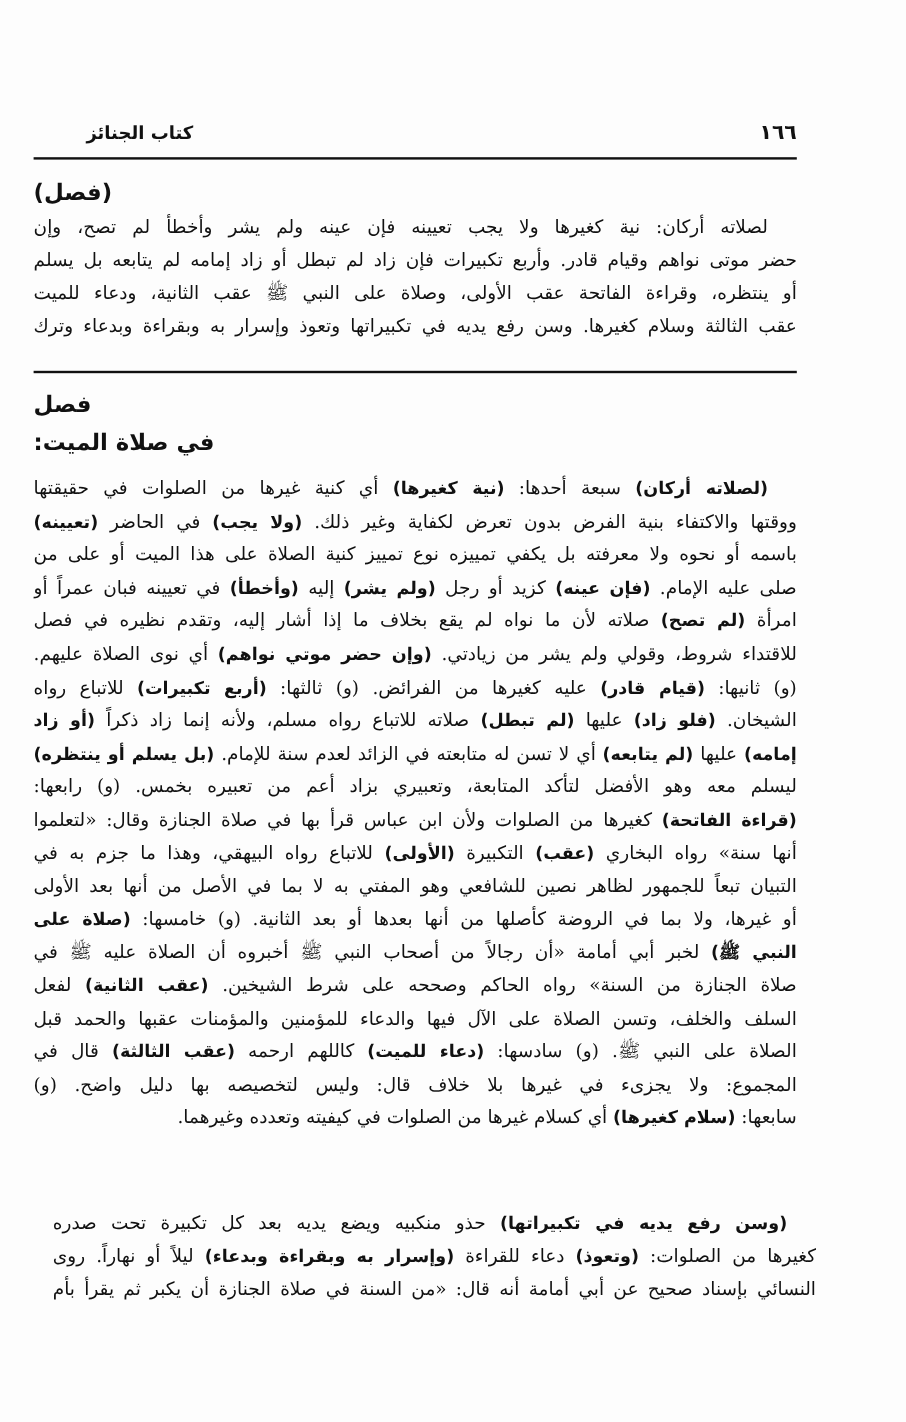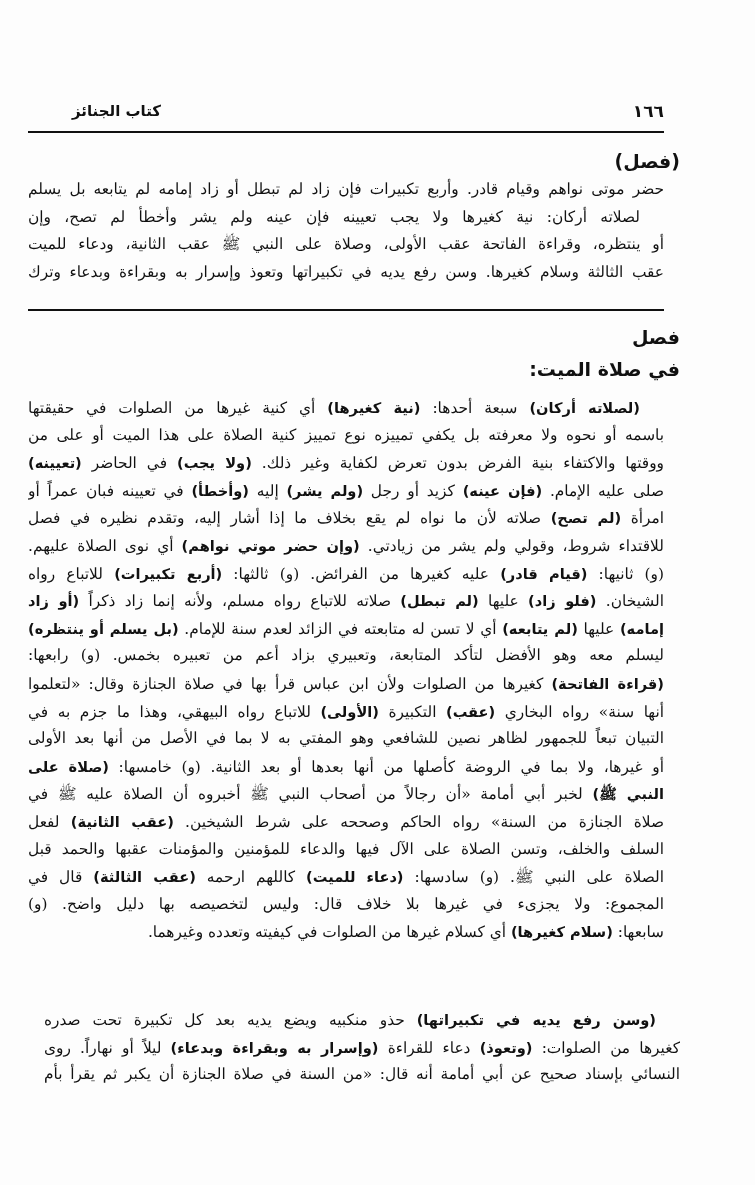--- a/index.html
+++ b/index.html
@@ -6,21 +6,21 @@
   body { width: 755px; height: 1185px; position: relative; overflow: hidden;
          font-family: "DejaVu Serif", "Liberation Serif", serif; color: #111; }
   .page { position: absolute; left: 0; top: 0; width: 755px; height: 1185px; }
   .header { position: absolute; left: 28px; width: 636px; top: 96px; height: 30px;
             direction: rtl; display: flex; justify-content: space-between; align-items: center; }
   .header .page-num { font-family: "DejaVu Sans", sans-serif; font-weight: bold; font-size: 17px; text-align: right; }
   .header .book-title { font-family: "DejaVu Sans", sans-serif; font-weight: bold; font-size: 15px; margin-left: 44px; }
   .rule { position: absolute; left: 28px; width: 636px; height: 0; border-top: 2px solid #111; }
   .rule.top { top: 131px; }
   .rule.mid { top: 309px; }
-  .center-heading { position: absolute; left: 44px; width: 636px; text-align: right; direction: rtl;
+  .center-heading { position: absolute; left: 28px; width: 636px; text-align: left; direction: rtl;
                     font-family: "DejaVu Sans", sans-serif; font-weight: bold; }
   .h-fasl1 { top: 150px; font-size: 19px; }
   .h-fasl2 { top: 326px; font-size: 19px; }
   .h-sub { top: 358px; font-size: 19px; }
   .block { position: absolute; left: 28px; width: 636px; direction: rtl; text-align: justify;
            text-align-last: justify; }
   .line { display: block; height: 27.6px; line-height: 27.6px; font-size: 15.4px; white-space: nowrap;
           text-align: justify; text-align-last: justify; overflow: hidden; }
   .line.last { text-align-last: right; }
   .matn { top: 176px; }
@@ -34,35 +34,35 @@
 
 <div class="page">
   <div class="header">
     <span class="page-num">١٦٦</span>
     <span class="book-title">كتاب الجنائز</span>
   </div>
   <div class="rule top"></div>
 
   <div class="center-heading h-fasl1">(فصل)</div>
   <div class="block matn">
+    <span class="line indent">لصلاته أركان: نية كغيرها ولا يجب تعيينه فإن عينه ولم يشر وأخطأ لم تصح، وإن</span>
     <span class="line">حضر موتى نواهم وقيام قادر. وأربع تكبيرات فإن زاد لم تبطل أو زاد إمامه لم يتابعه بل يسلم</span>
-    <span class="line indent">لصلاته أركان: نية كغيرها ولا يجب تعيينه فإن عينه ولم يشر وأخطأ لم تصح، وإن</span>
     <span class="line">أو ينتظره، وقراءة الفاتحة عقب الأولى، وصلاة على النبي ﷺ عقب الثانية، ودعاء للميت</span>
     <span class="line">عقب الثالثة وسلام كغيرها. وسن رفع يديه في تكبيراتها وتعوذ وإسرار به وبقراءة وبدعاء وترك</span>
   </div>
 
   <div class="rule mid"></div>
 
   <div class="center-heading h-fasl2">فصل</div>
   <div class="center-heading h-sub">في صلاة الميت:</div>
 
   <div class="block sharh" id="sharh1">
       <span class="line indent"><b>(لصلاته أركان)</b><span> سبعة أحدها: </span><b>(نية كغيرها)</b><span> أي كنية غيرها من الصلوات في حقيقتها</span></span>
+      <span class="line"><span>ووقتها والاكتفاء بنية الفرض بدون تعرض لكفاية وغير ذلك. </span><b>(ولا يجب)</b><span> في الحاضر </span><b>(تعيينه)</b></span>
       <span class="line"><span>باسمه أو نحوه ولا معرفته بل يكفي تمييزه نوع تمييز كنية الصلاة على هذا الميت أو على من</span></span>
-      <span class="line"><span>ووقتها والاكتفاء بنية الفرض بدون تعرض لكفاية وغير ذلك. </span><b>(ولا يجب)</b><span> في الحاضر </span><b>(تعيينه)</b></span>
       <span class="line"><span>صلى عليه الإمام. </span><b>(فإن عينه)</b><span> كزيد أو رجل </span><b>(ولم يشر)</b><span> إليه </span><b>(وأخطأ)</b><span> في تعيينه فبان عمراً أو</span></span>
       <span class="line"><span>امرأة </span><b>(لم تصح)</b><span> صلاته لأن ما نواه لم يقع بخلاف ما إذا أشار إليه، وتقدم نظيره في فصل</span></span>
       <span class="line"><span>للاقتداء شروط، وقولي ولم يشر من زيادتي. </span><b>(وإن حضر موتي نواهم)</b><span> أي نوى الصلاة عليهم.</span></span>
       <span class="line"><span>(و) ثانيها: </span><b>(قيام قادر)</b><span> عليه كغيرها من الفرائض. (و) ثالثها: </span><b>(أربع تكبيرات)</b><span> للاتباع رواه</span></span>
       <span class="line"><span>الشيخان. </span><b>(فلو زاد)</b><span> عليها </span><b>(لم تبطل)</b><span> صلاته للاتباع رواه مسلم، ولأنه إنما زاد ذكراً </span><b>(أو زاد</b></span>
       <span class="line"><b>إمامه)</b><span> عليها </span><b>(لم يتابعه)</b><span> أي لا تسن له متابعته في الزائد لعدم سنة للإمام. </span><b>(بل يسلم أو ينتظره)</b></span>
       <span class="line"><span>ليسلم معه وهو الأفضل لتأكد المتابعة، وتعبيري بزاد أعم من تعبيره بخمس. (و) رابعها:</span></span>
       <span class="line"><b>(قراءة الفاتحة)</b><span> كغيرها من الصلوات ولأن ابن عباس قرأ بها في صلاة الجنازة وقال: «لتعلموا</span></span>
       <span class="line"><span>أنها سنة» رواه البخاري </span><b>(عقب)</b><span> التكبيرة </span><b>(الأولى)</b><span> للاتباع رواه البيهقي، وهذا ما جزم به في</span></span>
       <span class="line"><span>التبيان تبعاً للجمهور لظاهر نصين للشافعي وهو المفتي به لا بما في الأصل من أنها بعد الأولى</span></span>

